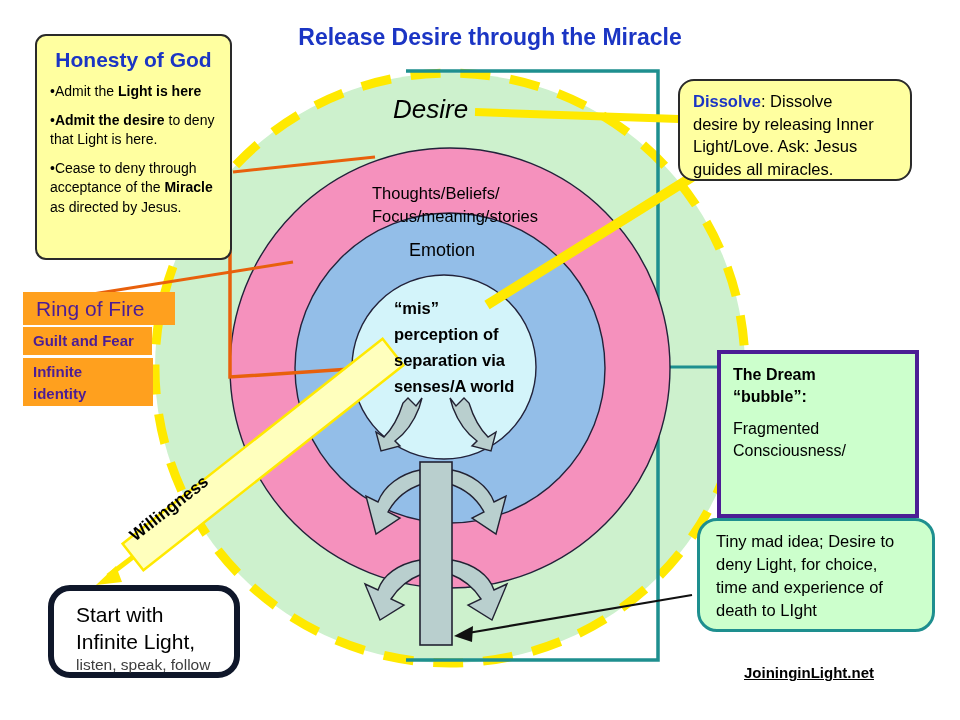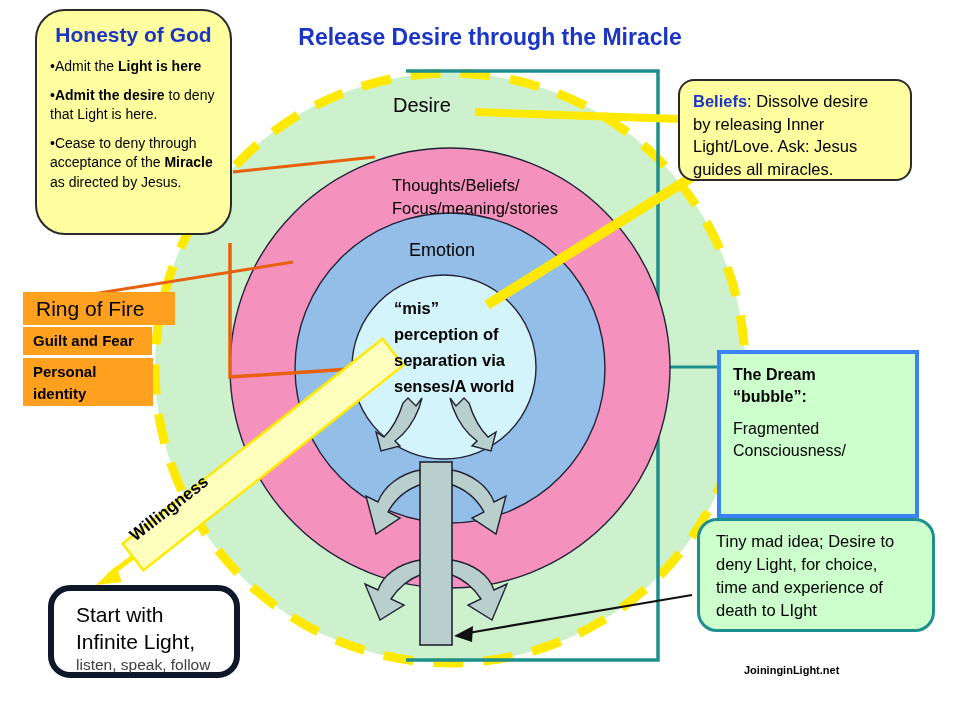--- a/index.html
+++ b/index.html
@@ -2,46 +2,46 @@
 <html><head>
 <meta charset="utf-8">
 <style>
   html,body{margin:0;padding:0;background:#ffffff;}
   .stage{position:relative;width:960px;height:720px;overflow:hidden;background:#fff;
          font-family:"Liberation Sans", sans-serif;color:#000;}
   .abs{position:absolute;}
   svg.layer{position:absolute;left:0;top:0;}
   .title{font-size:23px;font-weight:bold;color:#1b35c4;text-align:center;}
   .ringlabel{color:#000;}
-  .lbl-desire{font-size:20px;}
+  .lbl-desire{font-size:26px;font-style:italic;}
   .lbl-thoughts{font-size:16.5px;line-height:23px;}
   .lbl-emotion{font-size:18px;}
   .lbl-mis{font-size:16.5px;font-weight:bold;line-height:26px;}
   .note{background:#ffffa0;border:2px solid #2a2a2a;border-radius:26px;box-sizing:border-box;}
   .honesty{padding:10px 13px 0 13px;}
   .honesty .h-title{font-size:21px;font-weight:bold;color:#1b35c4;text-align:center;margin:2px 0 10px 0;}
   .honesty p{font-size:14px;line-height:19.5px;margin:0 0 9px 0;}
-  .orangebox{background:#ffa01e;box-sizing:border-box;color:#000000;}
+  .orangebox{background:#ffa01e;box-sizing:border-box;color:#4c1d95;}
   .rof{font-size:21px;line-height:33px;padding-left:13px;}
   .gf{font-size:15px;font-weight:bold;line-height:28px;padding-left:10px;}
   .pi{font-size:15px;font-weight:bold;line-height:22px;padding:3px 28px 0 10px;}
   .miracles{border-radius:16px;font-size:16.5px;line-height:22.5px;padding:9px 35px 8px 13px;}
   .miracles b{color:#1b35c4;}
-  .dreambox{background:#ccffcc;border:4px solid #3b82f6;box-sizing:border-box;
+  .dreambox{background:#ccffcc;border:4px solid #4c1d95;box-sizing:border-box;
             font-size:16px;line-height:22px;padding:10px 12px;}
   .dreambox .d-title{font-weight:bold;}
   .dreambox p{margin:10px 0 0 0;}
   .tinybox{background:#ccffcc;border:3px solid #1e8f8f;border-radius:20px;box-sizing:border-box;
            font-size:16.5px;line-height:23px;padding:9px 30px 9px 16px;}
   .startbox{background:#ffffff;border:6px solid #0f172a;border-radius:22px;box-sizing:border-box;
             padding:10px 0 0 22px;}
   .startbox .big{font-size:21px;line-height:27px;}
   .startbox .small{font-size:15.5px;line-height:20px;color:#3d3d3d;}
   .willing{font-size:17px;font-weight:bold;transform:rotate(-38deg);transform-origin:0 0;white-space:nowrap;}
-  .footer{font-size:11px;font-weight:bold;}
+  .footer{font-size:15px;font-weight:bold;text-decoration:underline;}
 </style>
 </head>
 <body>
 
 <div class="stage">
 
   <svg class="layer" width="960" height="720" viewBox="0 0 960 720">
 
     <circle cx="450" cy="368" r="295" fill="#cdf1cd" stroke="#ffe900" stroke-width="9" stroke-dasharray="30 20"></circle>
 
@@ -85,49 +85,49 @@
       <polygon points="382.6,338.7 403.4,365.3 143.4,570.3 122.6,543.7" fill="#ffffbd" stroke="#ffe900" stroke-width="2.5"></polygon>
       <line x1="133" y1="557" x2="108" y2="576" stroke="#ffe900" stroke-width="5"></line>
       <polygon points="96,585 116,566 122,582" fill="#ffe900"></polygon>
     </g>
   </svg>
 
   <div class="abs title" style="left:240px;top:24px;width:500px;">Release Desire through the Miracle</div>
 
   <div class="abs ringlabel lbl-desire" style="left:393px;top:94px;">Desire</div>
 
-  <div class="abs ringlabel lbl-thoughts" style="left:372px;top:174px;margin-left:20px;">
+  <div class="abs ringlabel lbl-thoughts" style="left:372px;top:182px;">
     <span>Thoughts/Beliefs/</span><br>
     <span>Focus/meaning/stories</span>
   </div>
 
   <div class="abs ringlabel lbl-emotion" style="left:409px;top:240px;">Emotion</div>
 
   <div class="abs ringlabel lbl-mis" style="left:394px;top:295px;">
     <span>“mis”</span><br>
     <span>perception of</span><br>
     <span>separation via</span><br>
     <span>senses/A world</span>
   </div>
 
   <div class="abs willing" style="left:126px;top:530px;">Willingness</div>
 
-  <div class="abs note honesty" style="left:35px;top:9px;width:197px;height:226px;border-radius:30px;">
+  <div class="abs note honesty" style="left:35px;top:34px;width:197px;height:226px;border-radius:11px;">
     <div class="h-title">Honesty of God</div>
     <p><span>•Admit the </span><b>Light is here</b><span></span></p>
     <p><span>•</span><b>Admit the desire</b><span> to deny that Light is here.</span></p>
     <p><span>•Cease to deny through acceptance of the </span><b>Miracle</b><span> as directed by Jesus.</span></p>
   </div>
 
   <div class="abs orangebox rof" style="left:23px;top:292px;width:152px;height:33px;">Ring of Fire</div>
   <div class="abs orangebox gf" style="left:23px;top:327px;width:129px;height:28px;">Guilt and Fear</div>
-  <div class="abs orangebox pi" style="left:23px;top:358px;width:130px;height:48px;">Personal identity</div>
+  <div class="abs orangebox pi" style="left:23px;top:358px;width:130px;height:48px;">Infinite identity</div>
 
   <div class="abs note miracles" style="left:678px;top:79px;width:234px;height:102px;">
-    <b>Beliefs</b><span>: Dissolve desire by releasing Inner Light/Love. Ask: Jesus guides all miracles.</span>
+    <b>Dissolve</b><span>: Dissolve desire by releasing Inner Light/Love. Ask: Jesus guides all miracles.</span>
   </div>
 
   <div class="abs dreambox" style="left:717px;top:350px;width:202px;height:168px;">
     <div class="d-title">
       <span>The Dream</span><br>
       <span>“bubble”:</span>
     </div>
     <p>Fragmented Consciousness/</p>
   </div>
 

